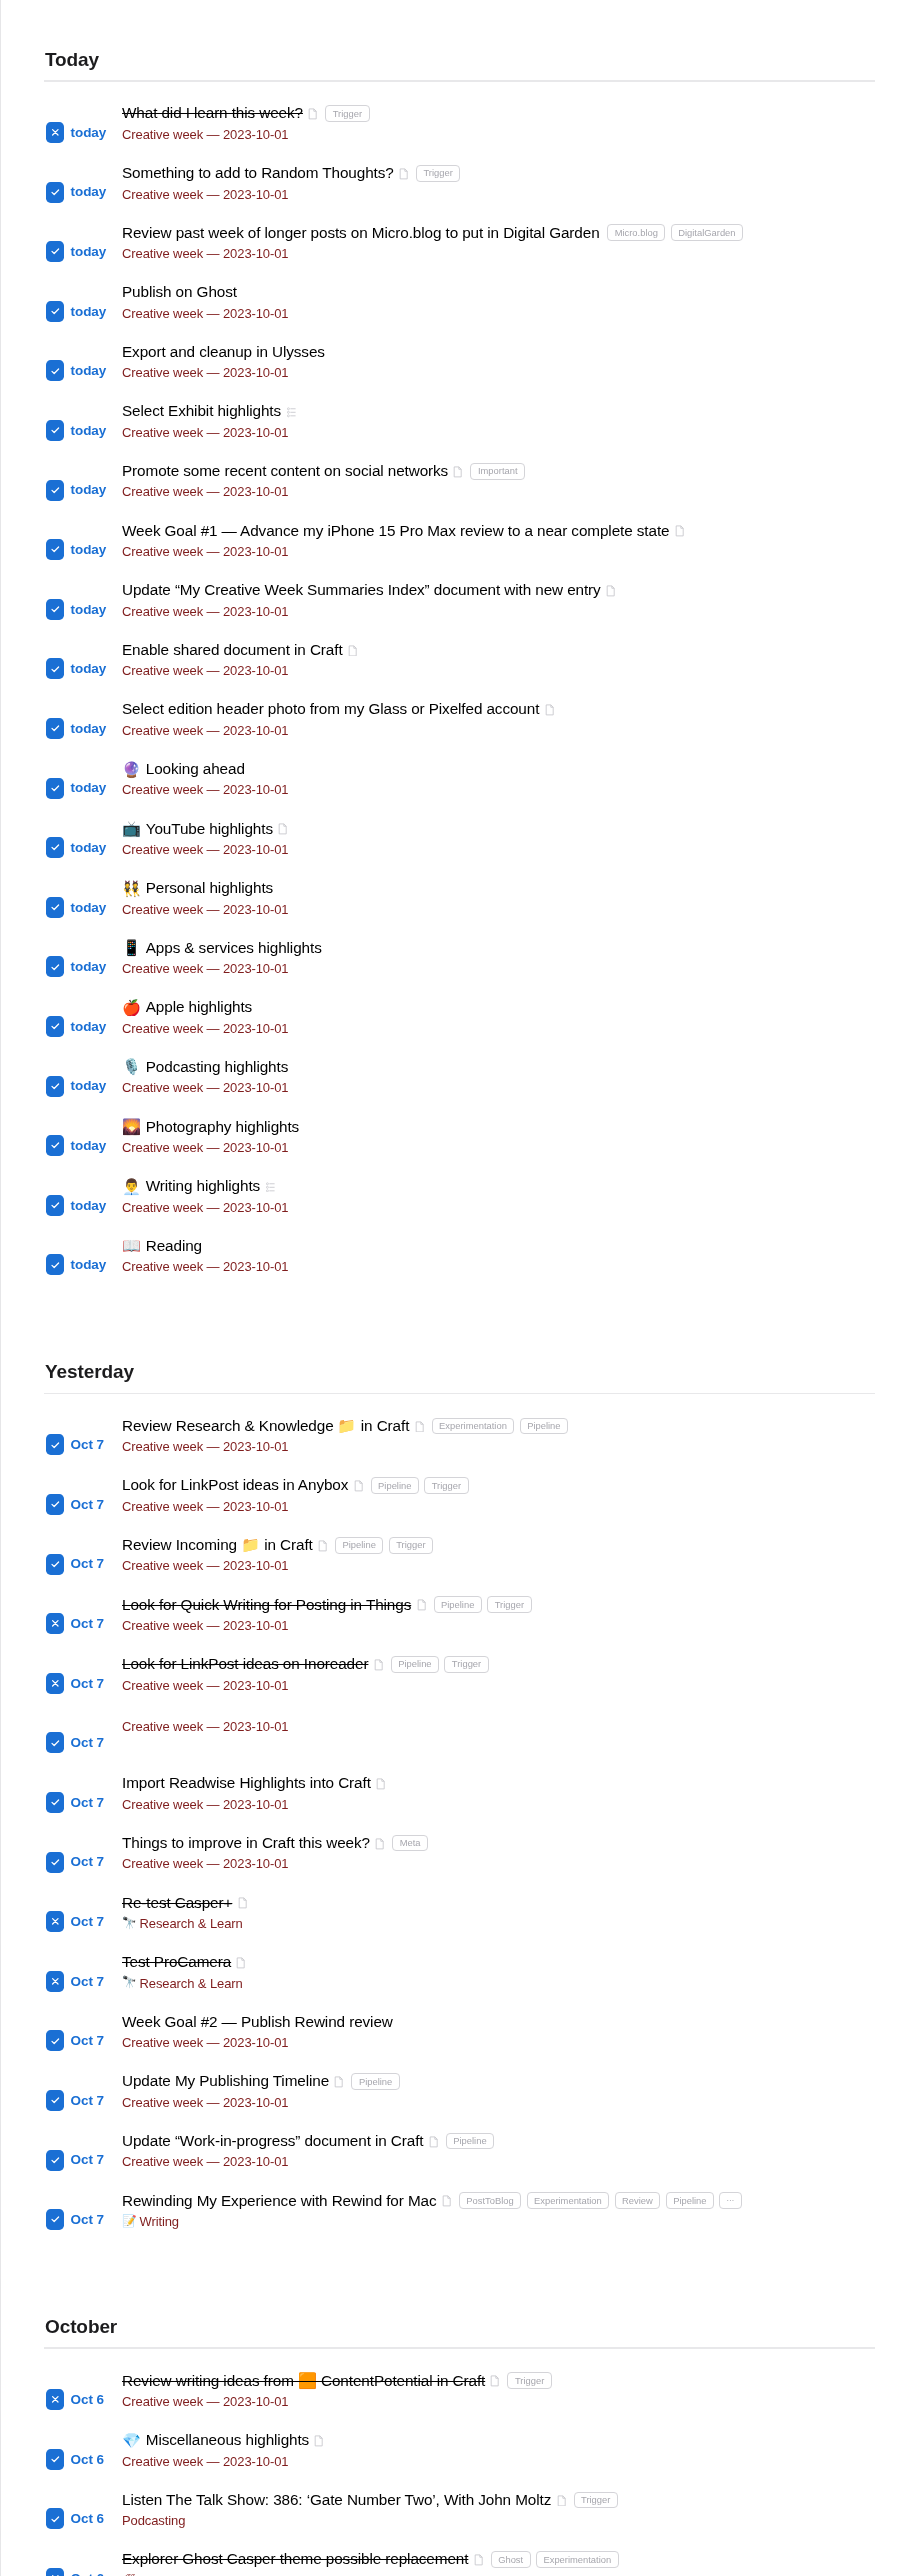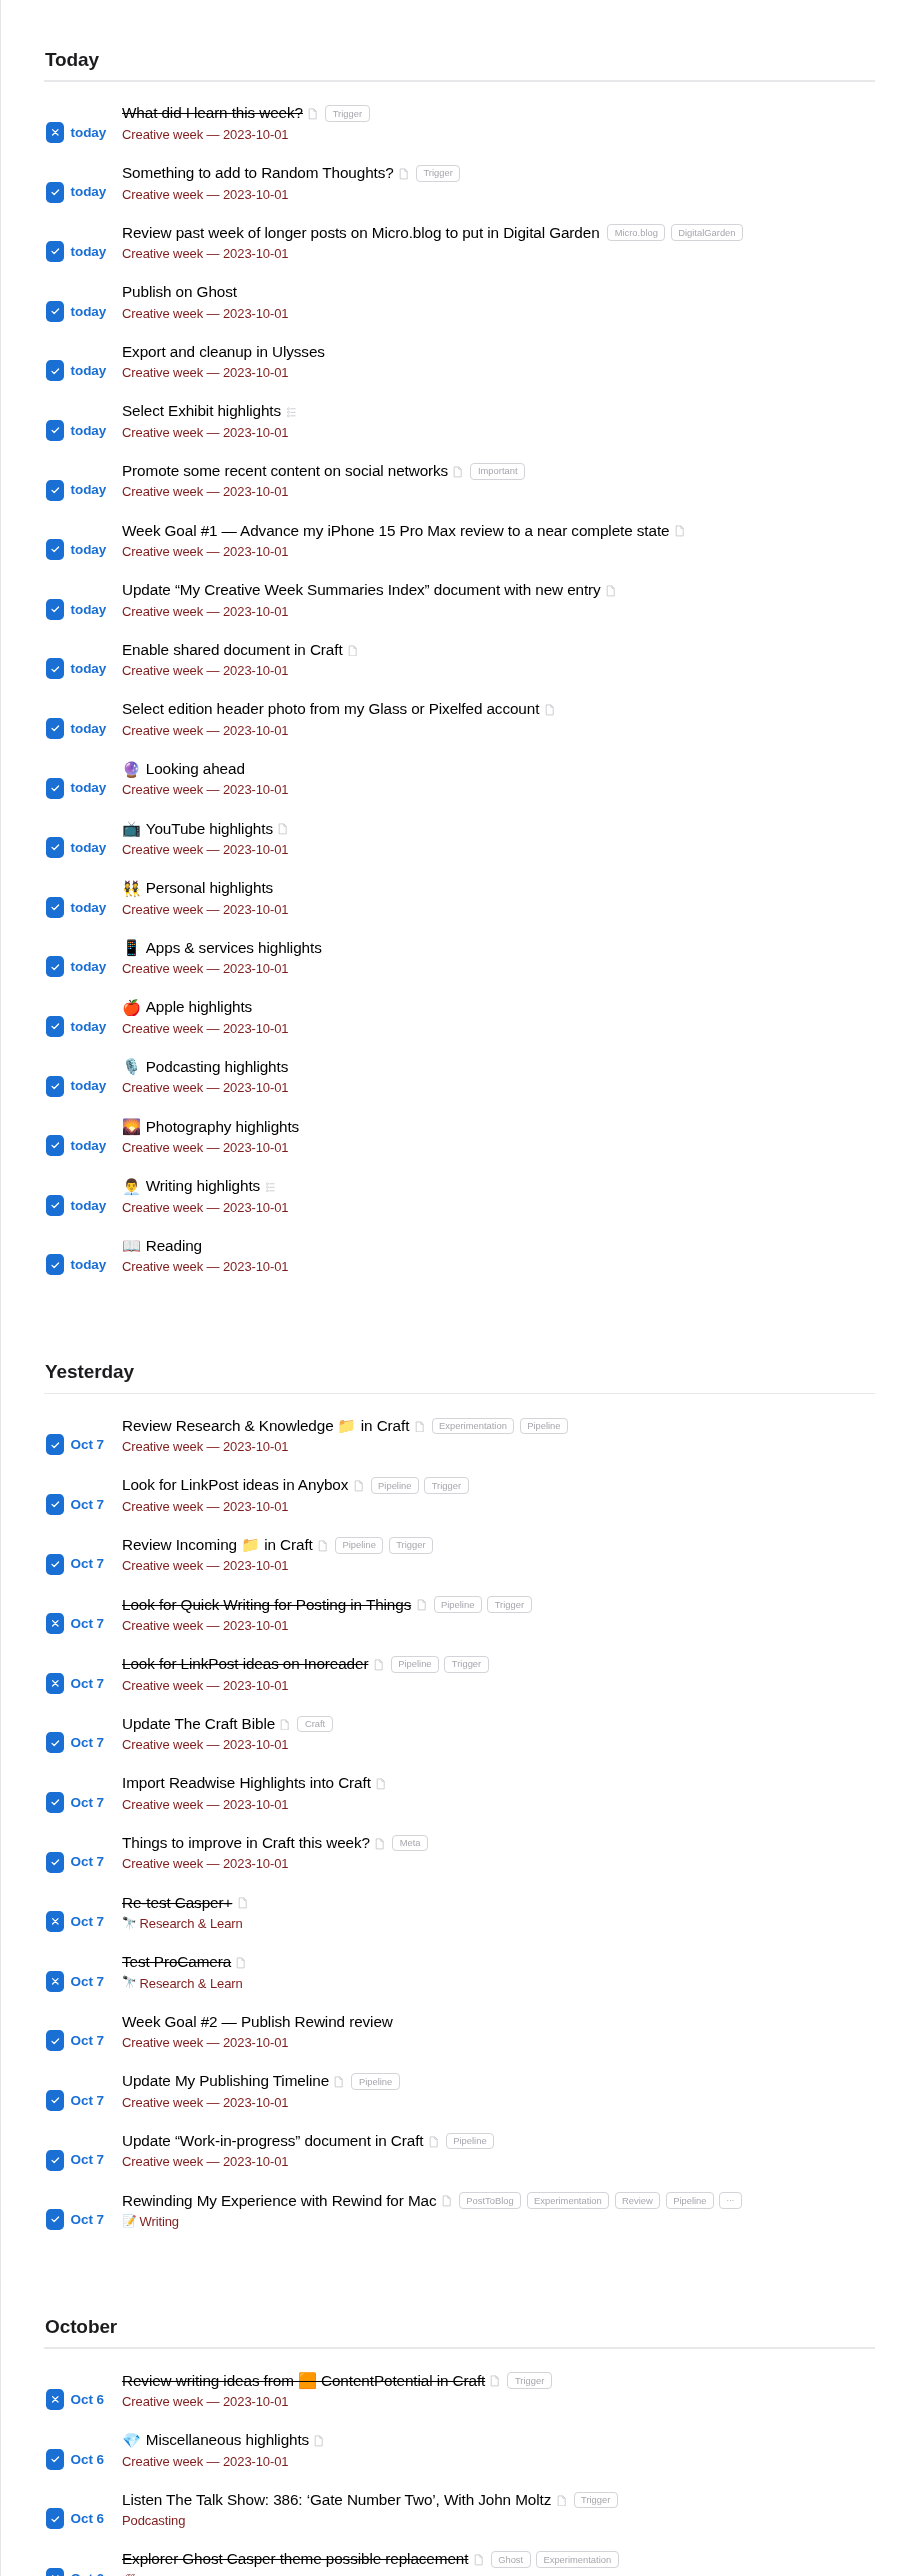--- a/index.html
+++ b/index.html
@@ -720,30 +720,20 @@
         <div class="row">
           <div class="row-gutter">
             <div class="cbx">
               <svg width="10.6" height="10.6" viewBox="0 0 18 18" aria-hidden="true">
                 <path d="M3.4 9.2 L7.1 12.8 L14.6 5.1" fill="none" stroke="#ffffff" stroke-width="2.1" stroke-linecap="round" stroke-linejoin="round"></path>
               </svg>
             </div>
             <div class="when">Oct 7</div>
           </div>
           <div class="row-main">
-            <div class="title-line">
-              <span class="title">Update The Craft Bible</span>
-              <span class="note-icon"><svg width="9.4" height="11.8" viewBox="0 0 16 20" aria-hidden="true">
-                  <path d="M2 1.5 H10 L14 5.5 V18.5 H2 Z" fill="none" stroke="#c3c3c9" stroke-width="1.4" stroke-linejoin="round"></path>
-                  <path d="M10 1.5 V5.5 H14" fill="none" stroke="#c3c3c9" stroke-width="1.4" stroke-linejoin="round"></path>
-                </svg></span>
-              <span class="tags">
-                <span class="tag">Craft</span>
-              </span>
-            </div>
             <div class="meta">
               <span>Creative week — 2023-10-01</span>
             </div>
           </div>
         </div>
         <div class="row">
           <div class="row-gutter">
             <div class="cbx">
               <svg width="10.6" height="10.6" viewBox="0 0 18 18" aria-hidden="true">
                 <path d="M3.4 9.2 L7.1 12.8 L14.6 5.1" fill="none" stroke="#ffffff" stroke-width="2.1" stroke-linecap="round" stroke-linejoin="round"></path>

